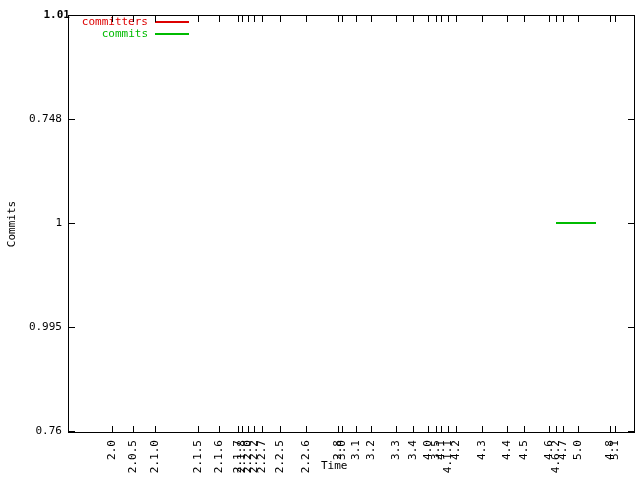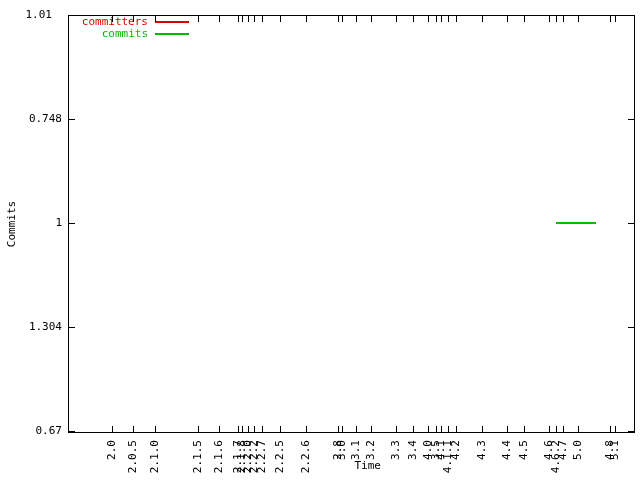--- a/index.html
+++ b/index.html
@@ -6,21 +6,21 @@
   #canvas{position:relative;width:640px;height:480px;background:#ffffff;overflow:hidden;
           font-family:"DejaVu Sans Mono","Liberation Mono",monospace;font-size:11px;color:#000;}
   #plot{position:absolute;left:68px;top:15px;width:567px;height:418px;
         border:1px solid #000;box-sizing:border-box;}
   .tick{position:absolute;background:#000;}
   .ylab{position:absolute;width:48px;text-align:right;line-height:10px;}
   .xlab{position:absolute;width:42px;text-align:right;line-height:10px;
         transform:rotate(-90deg);transform-origin:100% 0;}
   #ytitle{position:absolute;left:-38px;top:218px;width:100px;height:12px;text-align:center;
           line-height:12px;transform:rotate(-90deg);}
-  #xtitle{position:absolute;left:321px;top:460px;width:60px;text-align:right;line-height:12px;}
+  #xtitle{position:absolute;left:321px;top:460px;width:60px;text-align:left;line-height:12px;}
   .lgrow{position:absolute;left:60px;height:12px;display:flex;align-items:center;}
   .lglabel{display:inline-block;width:88px;text-align:right;line-height:12px;}
   .lgline{display:inline-block;width:34px;height:2px;margin-left:7px;}
   .seg{position:absolute;height:2px;}
 </style>
 </head>
 <body>
 
 <div id="canvas">
   <div id="plot"></div>
@@ -127,27 +127,27 @@
     <div class="tick" style="left: 578px; top: 16px; width: 1px; height: 6px;"></div>
     <div class="xlab" style="left: 531px; top: 440px;">5.0</div>
     <div class="tick" style="left: 610px; top: 426px; width: 1px; height: 6px;"></div>
     <div class="tick" style="left: 610px; top: 16px; width: 1px; height: 6px;"></div>
     <div class="xlab" style="left: 563px; top: 440px;">4.8</div>
     <div class="tick" style="left: 615px; top: 426px; width: 1px; height: 6px;"></div>
     <div class="tick" style="left: 615px; top: 16px; width: 1px; height: 6px;"></div>
     <div class="xlab" style="left: 568px; top: 440px;">5.1</div>
     <div class="tick" style="left: 69px; top: 15px; width: 6px; height: 1px;"></div>
     <div class="tick" style="left: 628px; top: 15px; width: 6px; height: 1px;"></div>
-    <div class="ylab" style="left: 4px; top: 10px;">1.01</div>
+    <div class="ylab" style="left: 22px; top: 10px; font-weight: bold;">1.01</div>
     <div class="tick" style="left: 69px; top: 119px; width: 6px; height: 1px;"></div>
     <div class="tick" style="left: 628px; top: 119px; width: 6px; height: 1px;"></div>
     <div class="ylab" style="left: 14px; top: 114px;">0.748</div>
     <div class="tick" style="left: 69px; top: 223px; width: 6px; height: 1px;"></div>
     <div class="tick" style="left: 628px; top: 223px; width: 6px; height: 1px;"></div>
     <div class="ylab" style="left: 14px; top: 218px;">1</div>
     <div class="tick" style="left: 69px; top: 327px; width: 6px; height: 1px;"></div>
     <div class="tick" style="left: 628px; top: 327px; width: 6px; height: 1px;"></div>
-    <div class="ylab" style="left: 14px; top: 322px;">1.304</div>
+    <div class="ylab" style="left: 14px; top: 322px;">0.995</div>
     <div class="tick" style="left: 69px; top: 431px; width: 6px; height: 1px;"></div>
     <div class="tick" style="left: 628px; top: 431px; width: 6px; height: 1px;"></div>
-    <div class="ylab" style="left: 14px; top: 426px;">0.67</div>
+    <div class="ylab" style="left: 14px; top: 426px;">0.76</div>
     <div class="seg" style="left: 556px; width: 40px; top: 222px; background: rgb(0, 187, 0);"></div>
   </div>
 
 </body></html>

